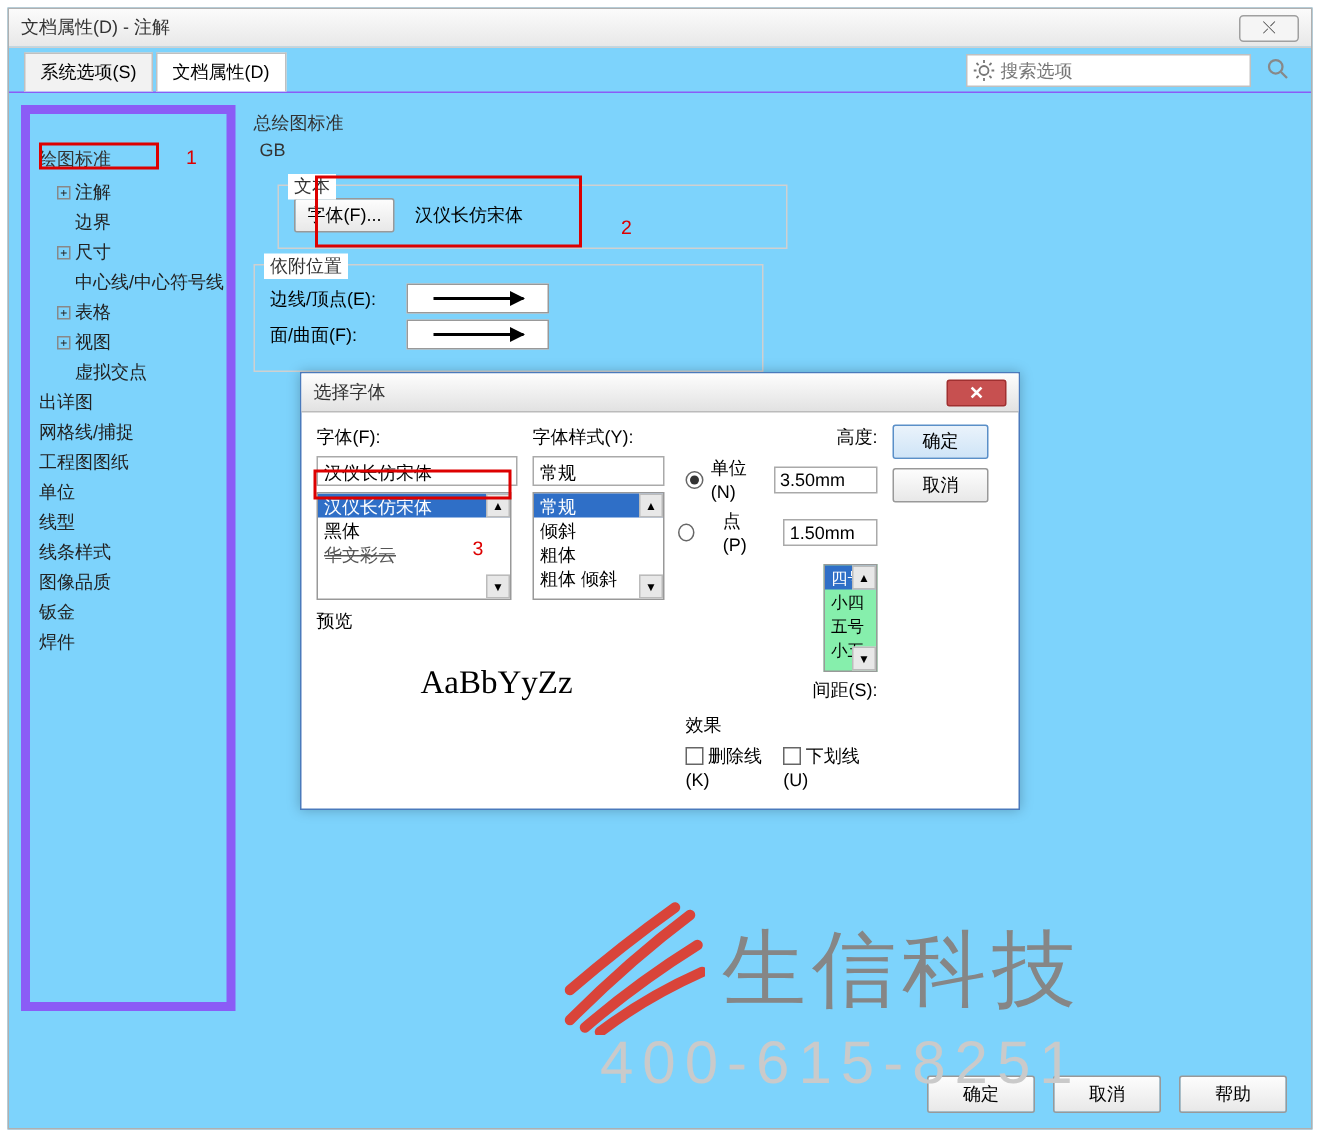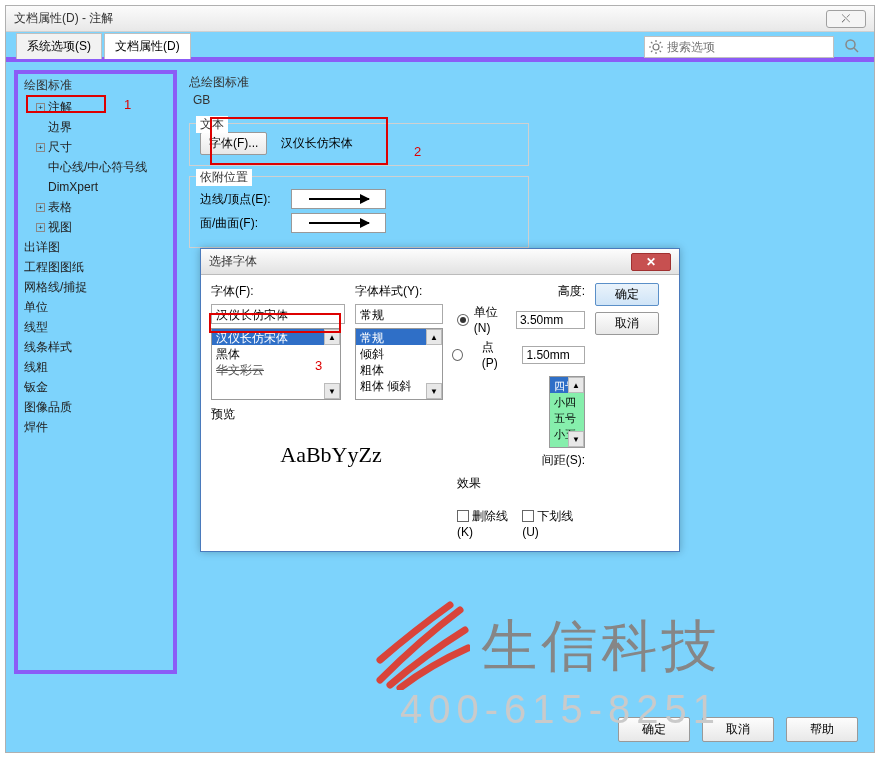--- a/index.html
+++ b/index.html
@@ -3,30 +3,30 @@
 <meta charset="utf-8">
 <style>
 * { box-sizing: border-box; margin: 0; padding: 0; }
 body { font-family: "Microsoft YaHei", Tahoma, sans-serif; font-size: 12px; background: #fff; width: 880px; height: 758px; position: relative; overflow: hidden; }
 
 .window { position: absolute; left: 5px; top: 5px; width: 870px; height: 748px; border: 1px solid #b0b0b0; background: #7dd3fc; }
 .titlebar { height: 26px; background: linear-gradient(#fbfbfb, #e8e8e8); border-bottom: 1px solid #d0d0d0; display: flex; align-items: center; padding: 0 8px; }
 .titlebar .title { flex: 1; color: #333; font-size: 12px; }
 .titlebar .close { width: 40px; height: 18px; border: 1px solid #a0a0a0; border-radius: 3px; background: #f5f5f5; display: flex; align-items: center; justify-content: center; font-size: 11px; color: #444; }
 
-.topbar { height: 30px; display: flex; align-items: center; padding: 0 10px; border-bottom: 5px solid #8b5cf6; position: relative; }
+.topbar { height: 30px; display: flex; align-items: center; padding: 0 10px; border-bottom: 1px solid #8b5cf6; position: relative; }
 .tab { padding: 4px 10px; border: 1px solid #c0c0c0; background: #f2f2f2; margin-right: 2px; border-bottom: none; position: relative; top: 1px; }
 .tab.active { background: #fff; }
 .search { position: absolute; right: 40px; top: 4px; width: 190px; height: 22px; border: 1px solid #c0c0c0; display: flex; align-items: center; padding: 0 4px; background: #fff; }
 .search .gear { width: 14px; height: 14px; margin-right: 4px; position: relative; }
 .search input { border: none; outline: none; flex:1; font-size: 12px; color: #888; }
 .mag { position: absolute; right: 14px; top: 6px; color: #888; font-size: 16px; }
 
 .content { display: flex; padding: 8px; height: 620px; }
-.tree { width: 163px; border: 4px solid #8b5cf6; padding: 1px 6px; margin-right: 8px; font-size: 12px; line-height: 20px; color: #222; overflow: hidden; }
+.tree { width: 143px; border: 6px solid #8b5cf6; padding: 20px 6px; margin-right: 8px; font-size: 12px; line-height: 20px; color: #222; overflow: hidden; }
 .tree .hdr { color: #333; margin-bottom: 2px; }
 .tree .item { white-space: nowrap; }
 .tree .ind1 { padding-left: 12px; }
 .tree .ind2 { padding-left: 24px; }
 .plus { display:inline-block; width:9px; height:9px; border:1px solid #888; font-size:8px; line-height:8px; text-align:center; margin-right:3px; vertical-align:1px; }
 .redbox1 { border: 2px solid #d00; position: absolute; left: 26px; top: 95px; width: 80px; height: 18px; pointer-events:none; }
 .redlabel { color: #d00; font-size: 13px; position: absolute; }
 
 .mainpanel { flex: 1; padding: 4px; }
 .group { border: 1px solid #d0d0d0; margin-bottom: 10px; padding: 8px 10px 10px; position: relative; width: 340px; }
@@ -124,41 +124,40 @@
   </div>
 
   <div class="content">
     <div class="tree">
       <div class="hdr">绘图标准</div>
       <div id="treeitems">
           <div class="item ind1"><span class="plus">+</span><span>注解</span></div>
           <div class="item ind2"><span>边界</span></div>
           <div class="item ind1"><span class="plus">+</span><span>尺寸</span></div>
           <div class="item ind2"><span>中心线/中心符号线</span></div>
-          <div class="item ind2"><span>DimXpert</span></div>
           <div class="item ind1"><span class="plus">+</span><span>表格</span></div>
           <div class="item ind1"><span class="plus">+</span><span>视图</span></div>
+          <div class="item ind2"><span>虚拟交点</span></div>
           <div class="item ind0"><span>出详图</span></div>
+          <div class="item ind0"><span>网格线/捕捉</span></div>
           <div class="item ind0"><span>工程图图纸</span></div>
-          <div class="item ind0"><span>网格线/捕捉</span></div>
           <div class="item ind0"><span>单位</span></div>
           <div class="item ind0"><span>线型</span></div>
           <div class="item ind0"><span>线条样式</span></div>
-          <div class="item ind0"><span>线粗</span></div>
+          <div class="item ind0"><span>图像品质</span></div>
           <div class="item ind0"><span>钣金</span></div>
-          <div class="item ind0"><span>图像品质</span></div>
           <div class="item ind0"><span>焊件</span></div>
         </div>
     </div>
 
     <div class="mainpanel">
       <div style="color:#333;">总绘图标准</div>
       <div class="val" style="padding-left:4px;">GB</div>
 
-      <div class="group" style="margin-top:14px;">
+      <div class="group" style="margin-top:14px;margin-left:16px;">
         <span class="gtitle">文本</span>
         <span class="btn"><span>字体(F)...</span></span>
         <span style="margin-left:10px;">汉仪长仿宋体</span>
       </div>
 
       <div class="group" style="width:340px;">
         <span class="gtitle">依附位置</span>
         <div class="row">
           <span class="lbl">边线/顶点(E):</span>
           <div class="arrowbox">
@@ -246,21 +245,21 @@
           <div class="li">小五</div>
           <div class="scrollbtn" style="top:0;">▲</div>
           <div class="scrollbtn" style="bottom:0;">▼</div>
         </div>
       </div>
       <div style="display:flex; align-items:center; gap:4px; margin-top:4px;">
         <span>间距(S):</span>
       </div>
       <div style="margin-top:6px;">
         <div>效果</div>
-        <div style="margin-top:16px; display:flex; gap:3px;">
+        <div style="margin-top:4px; display:flex; gap:3px;">
           <span><span class="chk"></span><span>删除线(K)</span></span>
           <span><span class="chk"></span><span>下划线(U)</span></span>
         </div>
       </div>
     </div>
 
     <div class="col dlgbtns" style="width:64px;">
       <span class="btn" style="background:linear-gradient(#eaf3fb,#cfe4f7); border-color:#5a8fc8; text-align:center;"><span>确定</span></span>
       <span class="btn" style="text-align:center;"><span>取消</span></span>
     </div>

